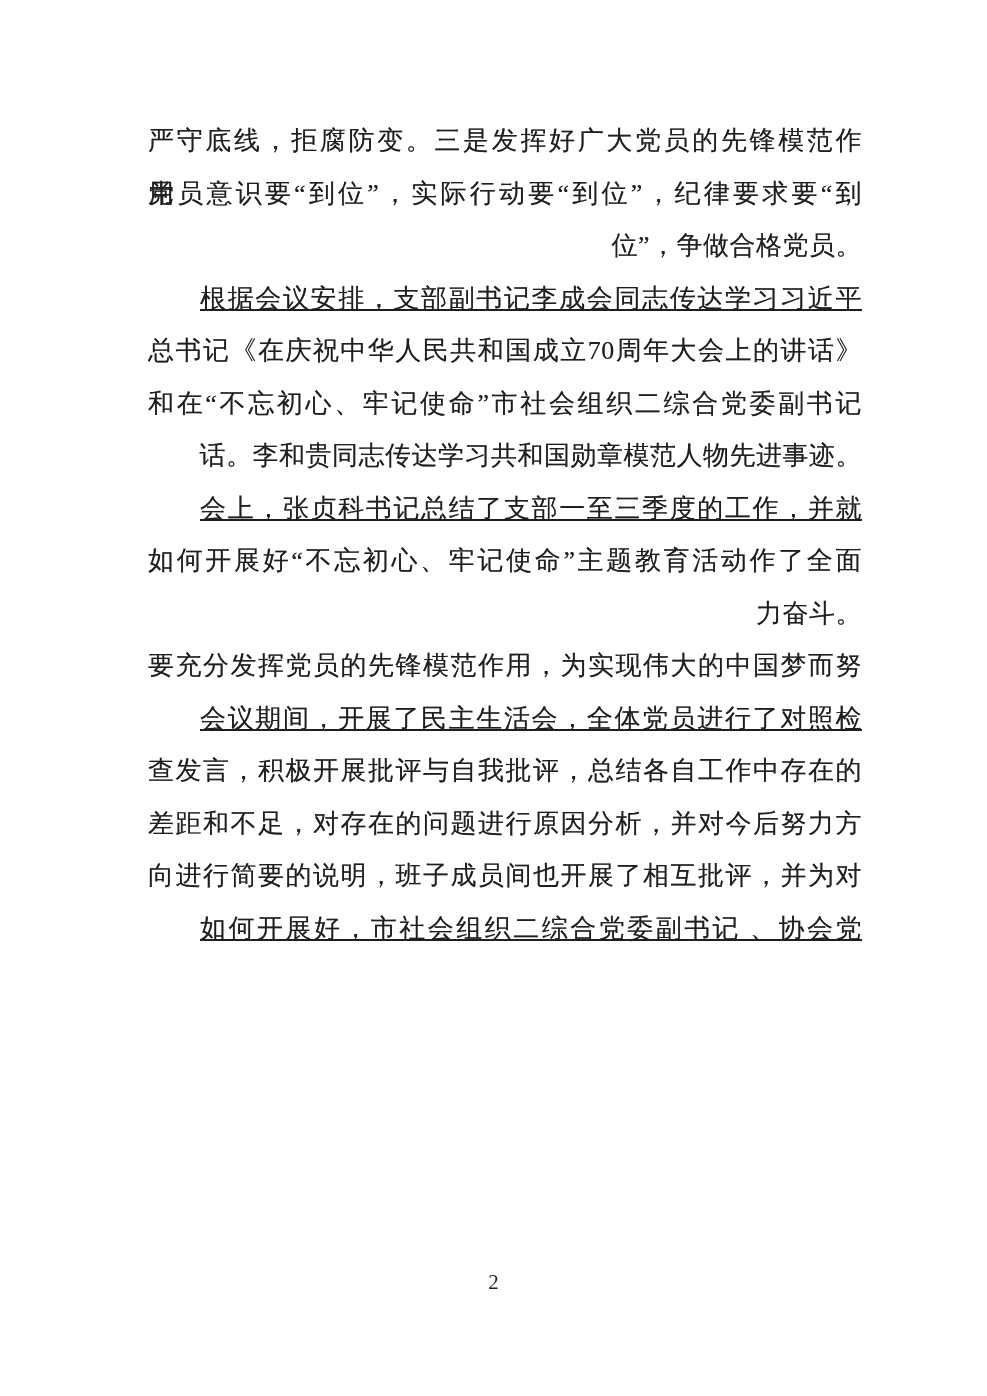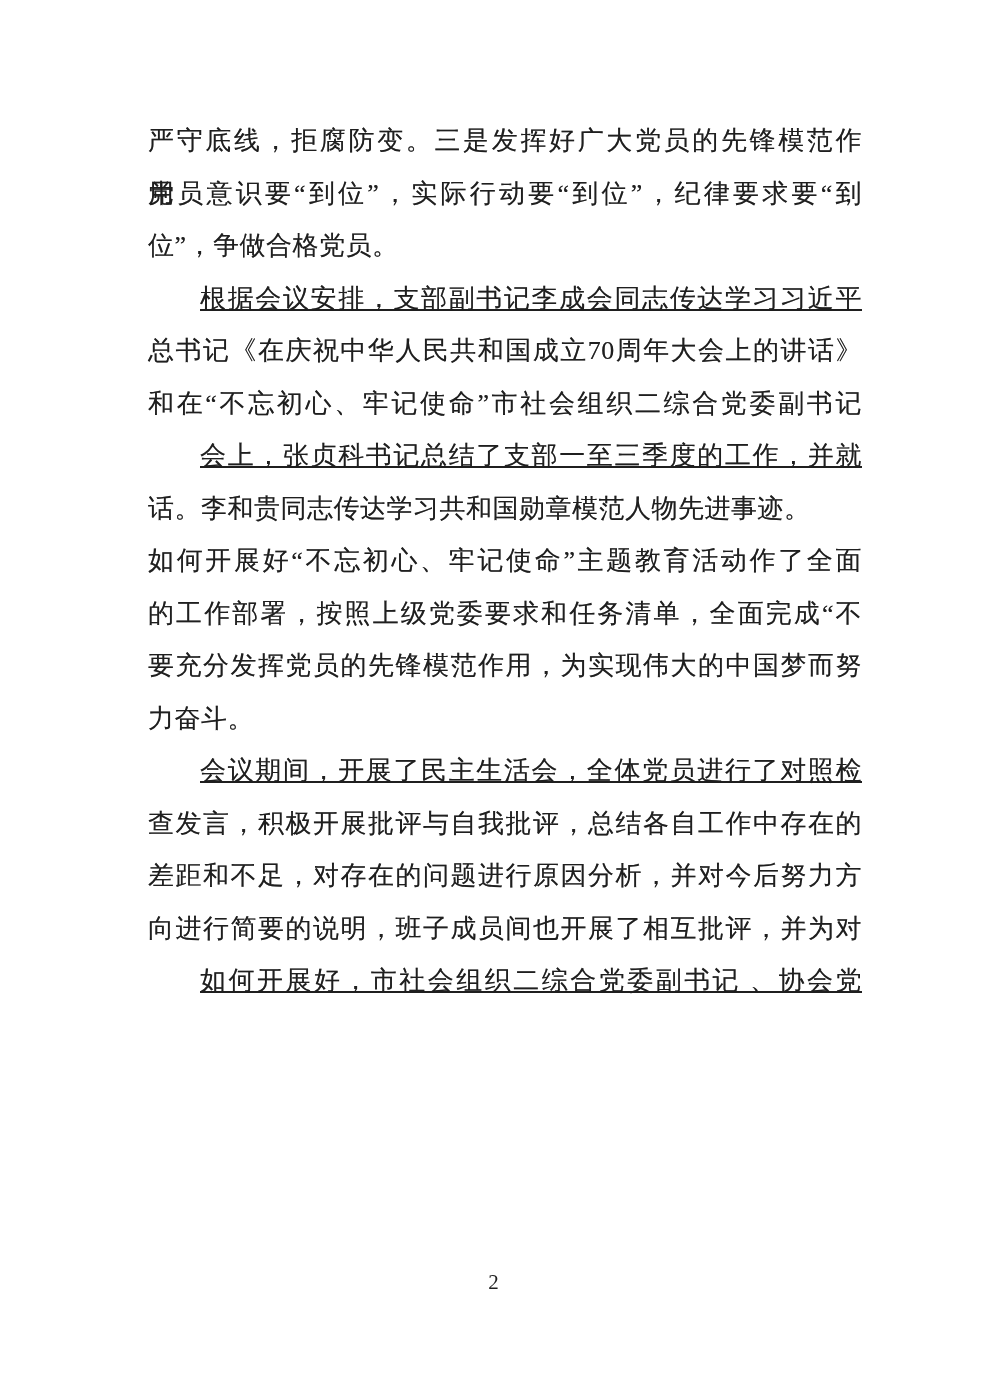--- a/index.html
+++ b/index.html
@@ -18,21 +18,21 @@
   .textblock {
     position: absolute;
     left: 148px;
     top: 115px;
     width: 714px;
   }
   .line {
     font-size: 26px;
     line-height: 52.5px;
     height: 52.5px;
-    text-align: left;
+    text-align: right;
     white-space: pre-wrap;
     letter-spacing: 0.5px;
     text-shadow: 0 0 0.6px rgba(30,30,30,0.55);
   }
   .line.just {
     text-align: justify;
     text-align-last: justify;
     text-justify: inter-character;
   }
   .line.indent {
@@ -54,26 +54,25 @@
 <body>
 
 <div class="sheet">
   <div class="textblock">
       <div class="line just">严守底线，拒腐防变。三是发挥好广大党员的先锋模范作用，</div>
       <div class="line just">党员意识要“到位”，实际行动要“到位”，纪律要求要“到</div>
       <div class="line">位”，争做合格党员。</div>
       <div class="line just indent">根据会议安排，支部副书记李成会同志传达学习习近平</div>
       <div class="line just">总书记《在庆祝中华人民共和国成立70周年大会上的讲话》</div>
       <div class="line just">和在“不忘初心、牢记使命”市社会组织二综合党委副书记</div>
+      <div class="line">话。李和贵同志传达学习共和国勋章模范人物先进事迹。</div>
       <div class="line just indent">会上，张贞科书记总结了支部一至三季度的工作，并就</div>
-      <div class="line">话。李和贵同志传达学习共和国勋章模范人物先进事迹。</div>
       <div class="line just">如何开展好“不忘初心、牢记使命”主题教育活动作了全面</div>
-      <div class="line just">的工作部署，按照上级党委要求和任务清单，全面完成“不</div>
+      <div class="line">力奋斗。</div>
       <div class="line just">要充分发挥党员的先锋模范作用，为实现伟大的中国梦而努</div>
-      <div class="line">力奋斗。</div>
       <div class="line just indent">会议期间，开展了民主生活会，全体党员进行了对照检</div>
       <div class="line just">查发言，积极开展批评与自我批评，总结各自工作中存在的</div>
       <div class="line just">差距和不足，对存在的问题进行原因分析，并对今后努力方</div>
       <div class="line just">向进行简要的说明，班子成员间也开展了相互批评，并为对</div>
       <div class="line just indent">如何开展好，市社会组织二综合党委副书记 、协会党</div>
     </div>
   <div class="pagenum">2</div>
 </div>
 
 </body></html>

